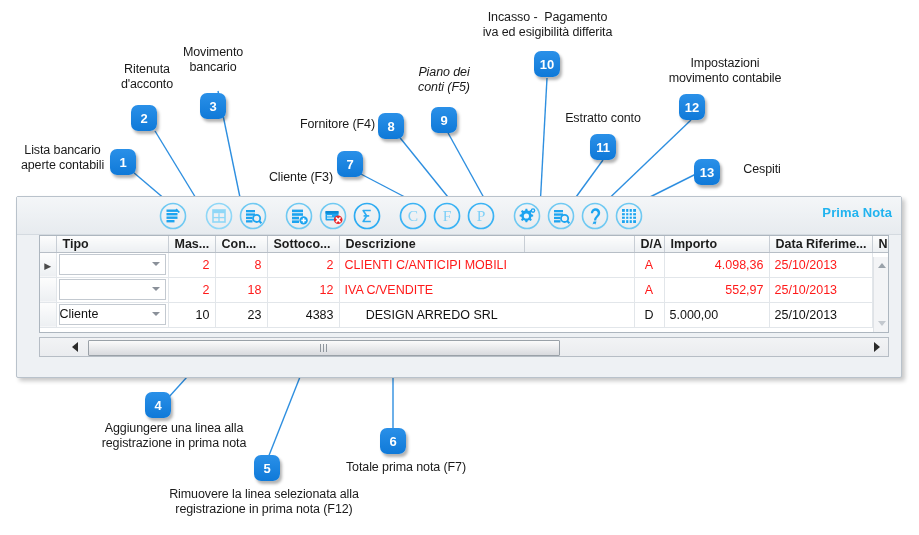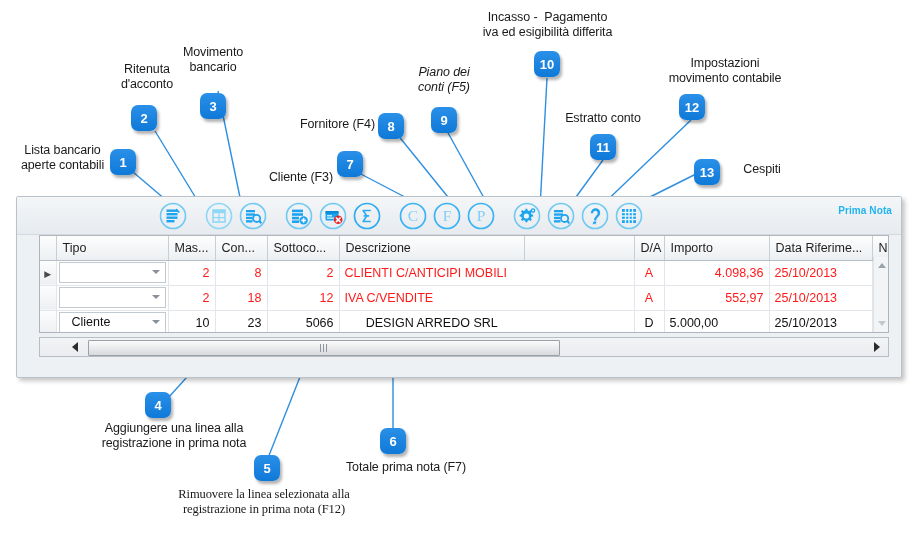--- a/index.html
+++ b/index.html
@@ -50,21 +50,21 @@
     box-sizing:border-box;
   }
   #titlebar{
     position:absolute;left:0;top:0;width:100%;height:38px;
     background:linear-gradient(180deg,#f4f6f8 0%,#e7ebef 100%);
     border-bottom:1px solid #d4dae0;
     box-sizing:border-box;
   }
   #app-title{
     position:absolute;right:9px;top:8px;
-    font-size:10px;font-weight:bold;color:#21b3ef;
+    font-size:13px;font-weight:bold;color:#21b3ef;
     letter-spacing:0.1px;
   }
   #toolbar{
     position:absolute;left:140px;top:3px;
     display:flex;align-items:center;gap:2px;
   }
   .tbtn{
     width:32px;height:32px;
     display:flex;align-items:center;justify-content:center;
     cursor:pointer;
@@ -79,23 +79,23 @@
     background:#ffffff;
     border:1px solid #adb6bf;
     box-sizing:border-box;
     overflow:hidden;
   }
   table.g{border-collapse:collapse;width:100%;table-layout:fixed;font-size:12.5px;}
   table.g th{
     background:linear-gradient(180deg,#fdfdfd 0%,#eceff2 100%);
     border-right:1px solid #c8ced5;
     border-bottom:1px solid #b7bec6;
-    font-weight:normal;
+    font-weight:bold;
     text-align:left;
-    height:24px;
+    height:16px;
     padding:0 0 0 6px;
     color:#1d1d1d;
     white-space:nowrap;
     overflow:hidden;
     box-sizing:border-box;
     font-size:12.5px;
   }
   table.g td{
     border-right:1px solid #e2e6ea;
     border-bottom:1px solid #e2e6ea;
@@ -117,21 +117,21 @@
     text-align:center;
   }
   .rowmark{color:#4a4a4a;font-size:9px;line-height:1;}
   .cellcombo{
     position:relative;
     border:1px solid #c3c9d0;
     background:#fff;
     height:21px;
     line-height:19px;
     margin:1px 0;
-    padding-left:12px;
+    padding-left:0;
     box-sizing:border-box;
     font-size:12.5px;
     color:#111;
   }
   .cellcombo .arr{
     position:absolute;right:5px;top:7px;
     width:0;height:0;
     border-left:4px solid transparent;
     border-right:4px solid transparent;
     border-top:4px solid #8a9099;
@@ -204,21 +204,21 @@
   <div class="badge" style="left:131px;top:105px;">2</div>
 
   <div class="callout-text" style="left:163px;top:45px;width:100px;">Movimento
 bancario</div>
   <div class="badge" style="left:200px;top:93px;">3</div>
 
   <div class="callout-text" style="left:74px;top:421px;width:200px;">Aggiungere una linea alla
 registrazione in prima nota</div>
   <div class="badge" style="left:145px;top:392px;">4</div>
 
-  <div class="callout-text" style="left:155px;top:487px;width:218px;font-family:Liberation Serif, serif;">Rimuovere la linea selezionata alla
+  <div class="callout-text" style="left:155px;top:487px;width:218px;">Rimuovere la linea selezionata alla
 registrazione in prima nota (F12)</div>
   <div class="badge" style="left:254px;top:455px;">5</div>
 
   <div class="callout-text" style="left:326px;top:460px;width:140px;text-align:right;">Totale prima nota (F7)</div>
   <div class="badge" style="left:380px;top:428px;">6</div>
 
   <div class="callout-text" style="left:253px;top:154px;width:80px;text-align:right;margin-top:16px;">Cliente (F3)</div>
   <div class="badge" style="left:337px;top:151px;">7</div>
 
   <div class="callout-text" style="left:280px;top:117px;width:95px;text-align:right;">Fornitore (F4)</div>
@@ -465,21 +465,21 @@
           <tr>
             <td class="rowhdr"></td>
             <td style="padding:0 2px;">
               <div class="cellcombo">
                 <span>Cliente</span>
                 <span class="arr"></span>
               </div>
             </td>
             <td class="num">10</td>
             <td class="num">23</td>
-            <td class="num">5066</td>
+            <td class="num">4383</td>
             <td style="border-right:none;text-align:center;">DESIGN ARREDO SRL</td>
             <td></td>
             <td class="ctr">D</td>
             <td>5.000,00</td>
             <td>25/10/2013</td>
             <td class="num">1</td>
 
           </tr>
         </tbody>
       </table>

